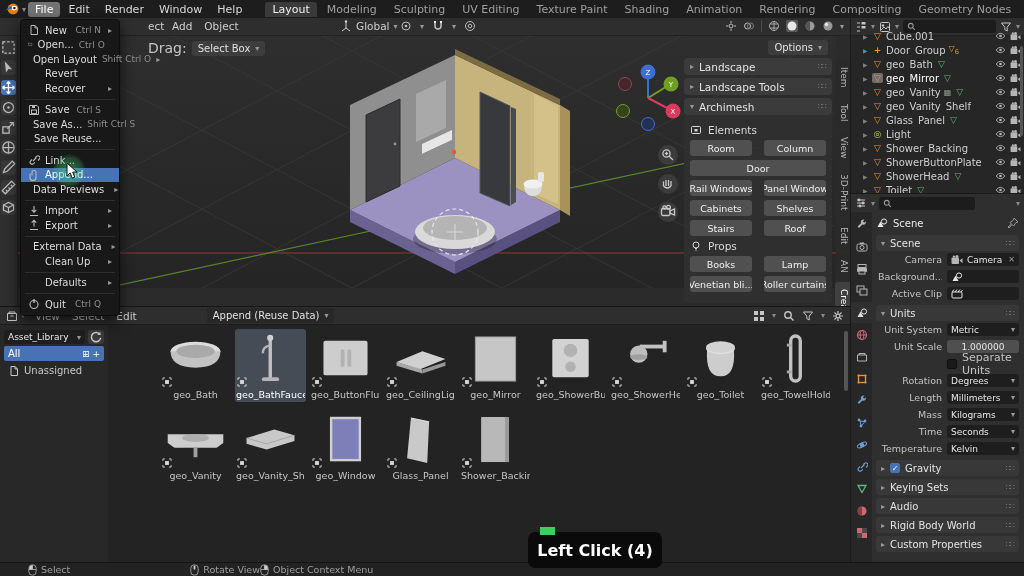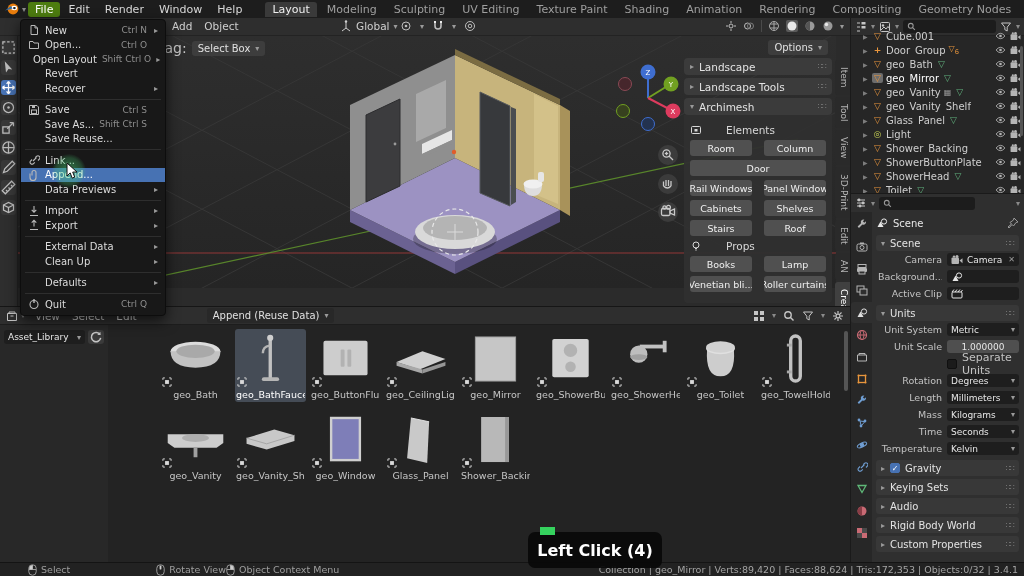--- a/index.html
+++ b/index.html
@@ -4,47 +4,47 @@
 <style>
   *{box-sizing:border-box;margin:0;padding:0;user-select:none}
   html,body{width:1024px;height:576px;overflow:hidden}
   body{font-family:"DejaVu Sans",sans-serif;background:#1b1b1b;position:relative;color:#d6d6d6;font-size:11px}
   .abs{position:absolute}
   .ic{display:inline-flex;align-items:center;justify-content:center;width:12px;height:12px;flex:0 0 auto}
   .ic svg{width:100%;height:100%}
   
   #topbar{left:0;top:0;width:1024px;height:18px;background:#1d1d1d;display:flex;align-items:center;gap:2px;padding:0 4px;z-index:30}
   .menu-item{padding:1px 7px;border-radius:3px;color:#d8d8d8;white-space:nowrap;cursor:default}
-  .menu-item.active{background:#4d7c0f;color:#fff}
+  .menu-item.active{background:#737373;color:#fff}
   #workspaces{display:flex;align-items:center;gap:3px;margin-left:14px}
   .ws{color:#9f9f9f;padding:1px 7px;border-radius:3px 3px 0 0;white-space:nowrap}
   .ws.active{background:#3a3a3a;color:#efefef}
   
   #viewport{left:0;top:18px;width:850px;height:288px;background:#2b2b2b;overflow:hidden}
   #vp-h1{position:absolute;left:0;top:0;width:100%;height:18px;background:#2e2e2e;border-bottom:1px solid #232323;font-size:10.5px;color:#cfcfcf}
   #vp-h1 .hi{position:absolute;top:2px;display:flex;align-items:center;gap:4px}
   .wg{background:#282828;border-radius:3px;height:15px;display:flex;align-items:center;padding:0 6px;gap:5px;font-size:10px;color:#e0e0e0;white-space:nowrap}
   .wg .chev{color:#9a9a9a;font-size:8px}
   .btnlike{background:#3d3d3d}
   #toolbar{position:absolute;left:0;top:18px;bottom:0;width:18px;background:#2e2e2e;border-right:1px solid #232323;display:flex;flex-direction:column;align-items:center;padding-top:4px;gap:5px}
   .tbtn{width:15px;height:15px;border-radius:3px;display:flex;align-items:center;justify-content:center;color:#bdbdbd;background:#383838}
   .tbtn.active{background:#4772b3;color:#fff}
   #scene{position:absolute;left:18px;top:18px;width:818px;height:252px}
   #npanel{position:absolute;right:18px;top:40px;width:148px;display:flex;flex-direction:column;gap:3px;z-index:5}
   .pnl-h{background:#3b3b3b;border-radius:4px;height:17px;display:flex;align-items:center;gap:5px;padding:0 6px;font-size:10.5px;color:#e3e3e3}
   .pnl-h .grip{margin-left:auto;color:#7c7c7c;font-size:8px;letter-spacing:-1px}
   .pnl-body{background:rgba(48,48,48,.96);border-radius:0 0 4px 4px;padding:5px 6px 7px;margin-top:-3px}
-  .sect{display:flex;align-items:center;gap:24px;color:#d8d8d8;font-size:10.5px;margin:4px 0 3px}
+  .sect{display:flex;align-items:center;gap:6px;color:#d8d8d8;font-size:10.5px;margin:4px 0 3px}
   .brow{display:flex;gap:12px;margin:4px 0}
   .abtn{flex:1;background:#505050;border-radius:3px;height:16px;display:flex;align-items:center;justify-content:center;font-size:9.5px;color:#f0f0f0;white-space:nowrap;overflow:hidden}
   #vtabs{position:absolute;right:0;top:42px;width:15px;display:flex;flex-direction:column;gap:2px;z-index:6}
   .vtab{writing-mode:vertical-rl;font-size:9px;color:#b5b5b5;background:#2a2a2a;border-radius:3px 0 0 3px;padding:7px 1px;text-align:center;white-space:nowrap}
   .vtab.active{background:#404040;color:#fff}
   
-  #file-menu{left:20px;top:19px;width:146px;background:#181818;border:1px solid #0d0d0d;border-radius:4px;box-shadow:0 5px 14px rgba(0,0,0,.65);padding:3px 0;z-index:50;font-size:10px}
+  #file-menu{left:20px;top:19px;width:100px;background:#181818;border:1px solid #0d0d0d;border-radius:4px;box-shadow:0 5px 14px rgba(0,0,0,.65);padding:3px 0;z-index:50;font-size:10px}
   .fm-row{height:14.5px;display:flex;align-items:center;gap:5px;padding:0 7px;color:#dcdcdc;white-space:nowrap}
   .fm-row .lbl{flex:0 0 auto}
   .fm-row .sc{margin-left:auto;color:#8d8d8d;font-size:9px}
   .fm-row .sub{color:#9a9a9a;font-size:8px;width:6px;text-align:right}
   .fm-row .ii{width:12px;display:inline-flex;color:#b9b9b9}
   .fm-row.hl{background:#4772b3;color:#fff}
   .fm-row.hl .sc{color:#dfe7f5}
   .fm-sep{height:1px;background:#2e2e2e;margin:3px 4px}
   #clickfx{left:52px;top:154px;width:34px;height:34px;border-radius:50%;z-index:55;background:radial-gradient(circle,rgba(70,205,115,.55) 0%,rgba(70,205,115,.25) 55%,rgba(70,205,115,0) 72%)}
   #cursor{left:66px;top:162px;width:12px;height:17px;z-index:56}
@@ -1252,20 +1252,35 @@
         <span>Asset_Library</span>
           <span class="chev">▾</span>
       </div>
       <span class="ic" style="background:#3a3a3a;border-radius:3px;width:16px;height:14px">
           <svg viewBox="0 0 12 12">
             <path d="M9.5 4A4 4 0 1 0 10 6.8" fill="none" stroke="#c5c5c5" stroke-width="1.3"></path>
             <path d="M9.8 1.5v2.7H7.1z" fill="#c5c5c5"></path>
           </svg>
         </span>
     </div>
+    <div id="ab-cats">
+        <div class="catrow active">
+          <span>All</span>
+          <span class="plus">⊞ +</span>
+        </div>
+        <div class="catrow">
+          <span class="ic ">
+            <svg viewBox="0 0 12 12">
+              <path d="M3 1.5h4L9.5 4v6.5h-6.5z" fill="none" stroke="currentColor"></path>
+              <path d="M7 1.5V4h2.5" fill="none" stroke="currentColor"></path>
+            </svg>
+          </span>
+          <span>Unassigned</span>
+        </div>
+      </div>
   </div>
   <div id="ab-grid">
       <div class="tile">
         <div class="thumb">
           <svg viewBox="0 0 72 56" width="69" height="54">
             <ellipse cx="36" cy="20" rx="26" ry="10" fill="#dcdcdc"></ellipse>
             <path d="M10 20q0 17 26 17t26-17z" fill="#c2c2c2"></path>
             <ellipse cx="36" cy="20" rx="20" ry="7" fill="#a9a9a9"></ellipse>
           </svg>
           <span class="badge"><svg viewBox="0 0 11 11">
@@ -1462,39 +1477,38 @@
       <div class="st-item" style="margin-left: 22px;">
         <span class="ic" style="width:9px;height:12px">
           <svg viewBox="0 0 9 12">
             <rect x="0.8" y="0.8" width="7.4" height="10.4" rx="3.5" fill="none" stroke="#9a9a9a"></rect>
             <path d="M4.5 1v4.5M1 5.5h7" stroke="#9a9a9a" fill="none"></path>
             <path d="M1.2 4.5q0-3 3.3-3.5v4.5H1.2z" fill="#cfcfcf"></path>
           </svg>
         </span>
         <span>Select</span>
       </div>
-      <div class="st-item" style="margin-left: 86px;">
+      <div class="st-item" style="margin-left: 120px;">
         <span class="ic" style="width:9px;height:12px">
           <svg viewBox="0 0 9 12">
             <rect x="0.8" y="0.8" width="7.4" height="10.4" rx="3.5" fill="none" stroke="#9a9a9a"></rect>
             <rect x="3.6" y="1.6" width="1.8" height="4" rx="0.9" fill="#cfcfcf"></rect>
           </svg>
         </span>
         <span>Rotate View</span>
       </div>
       <div class="st-item" style="">
         <span class="ic" style="width:9px;height:12px">
           <svg viewBox="0 0 9 12">
             <rect x="0.8" y="0.8" width="7.4" height="10.4" rx="3.5" fill="none" stroke="#9a9a9a"></rect>
             <path d="M4.5 1v4.5M1 5.5h7" stroke="#9a9a9a" fill="none"></path>
             <path d="M7.8 4.5q0-3-3.3-3.5v4.5h3.3z" fill="#cfcfcf"></path>
           </svg>
         </span>
         <span>Object Context Menu</span>
       </div>
     </div>
-  <div id="st-right">Collection | geo_Mirror | Verts:89,420 | Faces:88,624 | Tris:172,353 | Objects:0/32 | 3.4.1</div>
 </div>
 
 <div id="click-green" class="abs"></div>
 <div id="click-pill" class="abs">
   <span>Left Click (4)</span>
 </div>
 
 </body></html>

